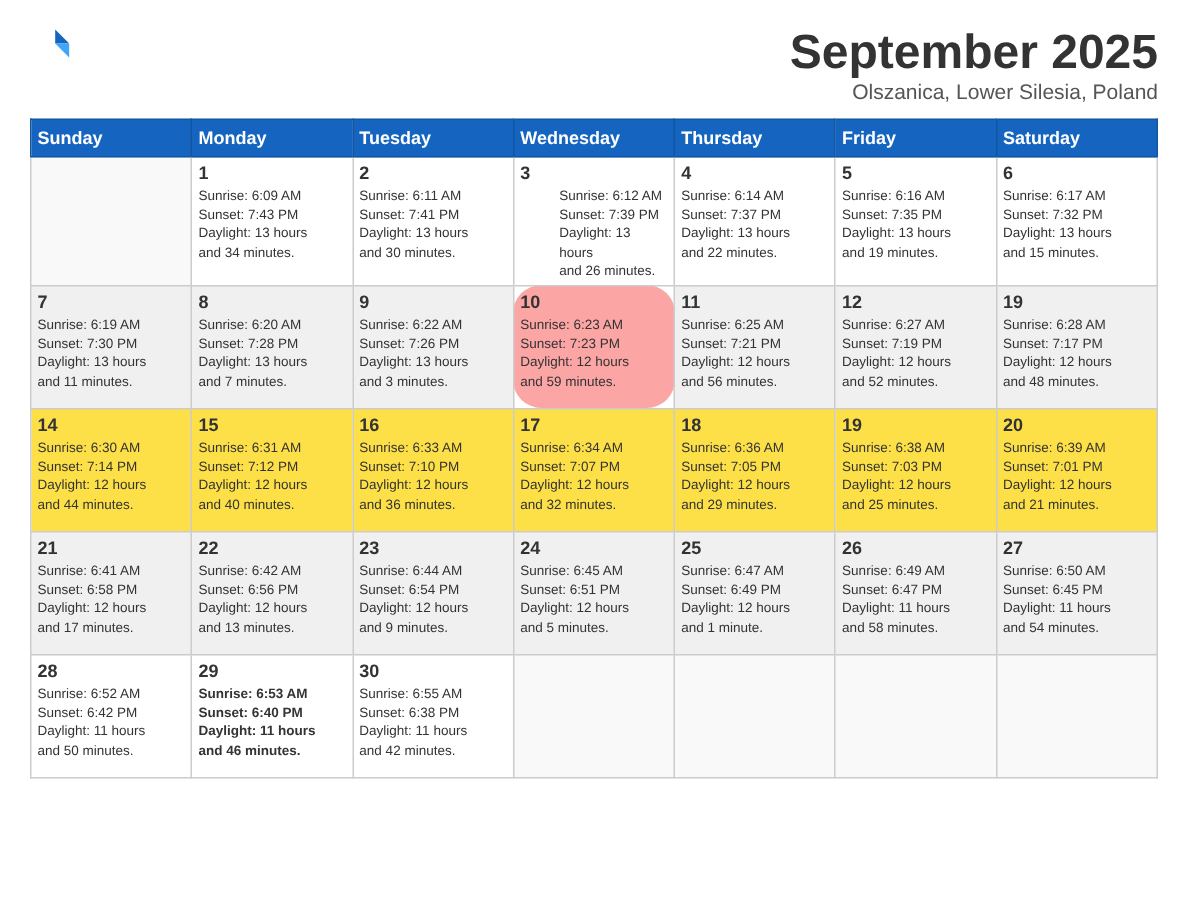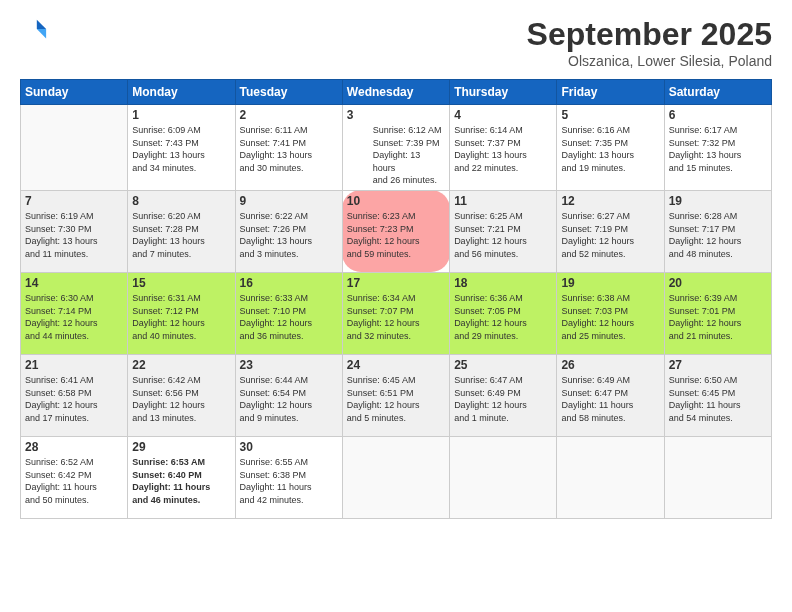--- a/index.html
+++ b/index.html
@@ -208,21 +208,21 @@
 and 52 minutes.</div>
           </td>
           <td style="background: rgb(240, 240, 240);">
             <span class="day-num">19</span>
             <div class="cell-info" style="white-space: pre-line;">Sunrise: 6:28 AM
 Sunset: 7:17 PM
 Daylight: 12 hours
 and 48 minutes.</div>
           </td>
         </tr>
-        <tr style="background: #bef264; border-radius: 25px;">
+        <tr style="background: #fde047; border-radius: 25px;">
           <td>
             <span class="day-num">14</span>
             <div class="cell-info" style="white-space: pre-line;">Sunrise: 6:30 AM
 Sunset: 7:14 PM
 Daylight: 12 hours
 and 44 minutes.</div>
           </td>
           <td>
             <span class="day-num">15</span>
             <div class="cell-info" style="white-space: pre-line;">Sunrise: 6:31 AM

